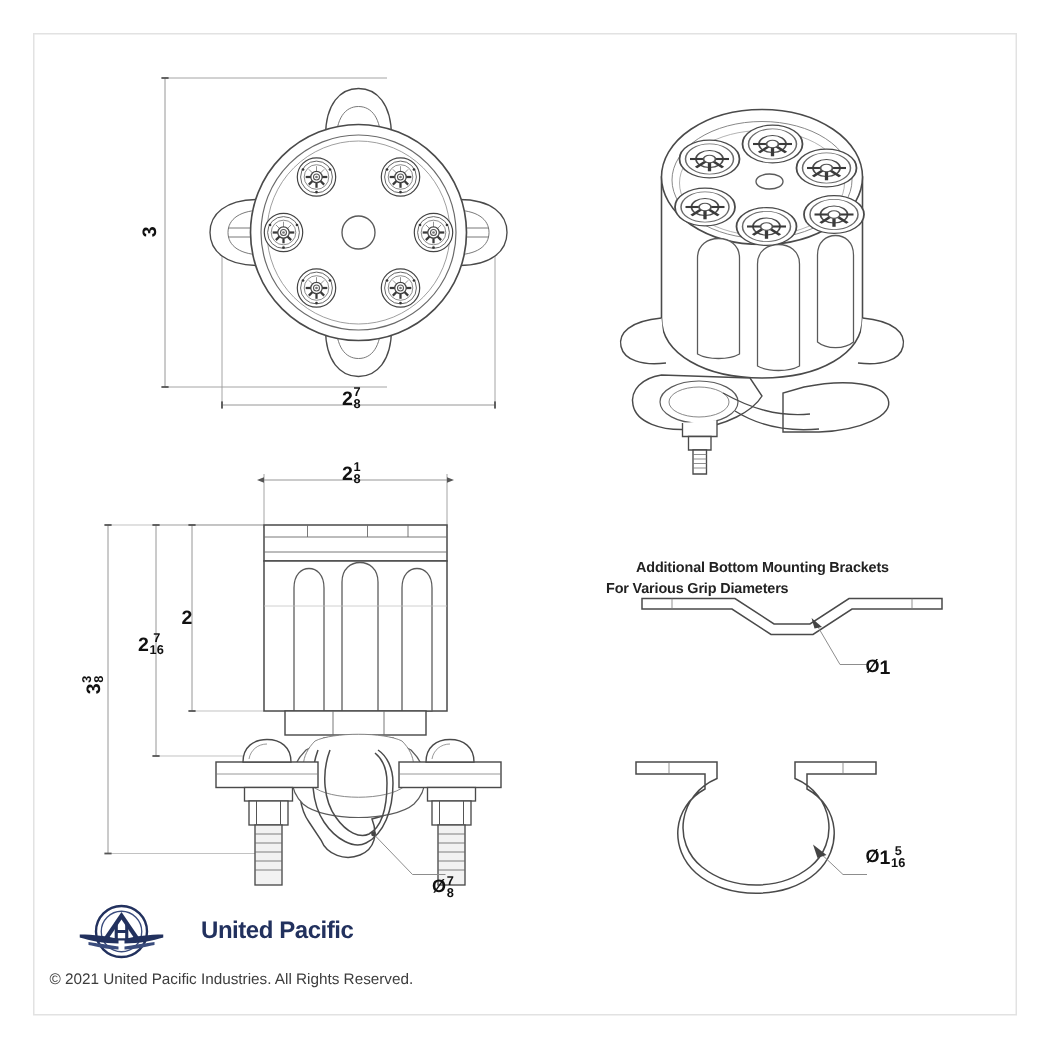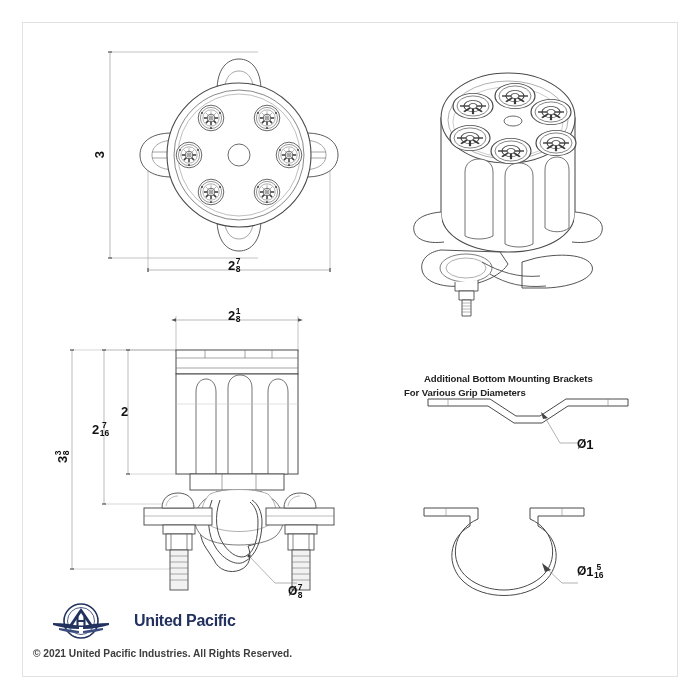--- a/index.html
+++ b/index.html
@@ -85,21 +85,21 @@
     color: #22315e;
     letter-spacing: -0.3px;
     margin-left: 19px;
   }
   #copyright {
     position: absolute;
     left: 33px;
     top: 648px;
     font-size: 10.2px;
     color: #3d3d3d;
-    font-weight: 700;
+    font-weight: 400;
   }
   #logo-mark {
     position: absolute;
     left: 53px;
     top: 601px;
     width: 56px;
     height: 42px;
   }
 </style>
 </head>

